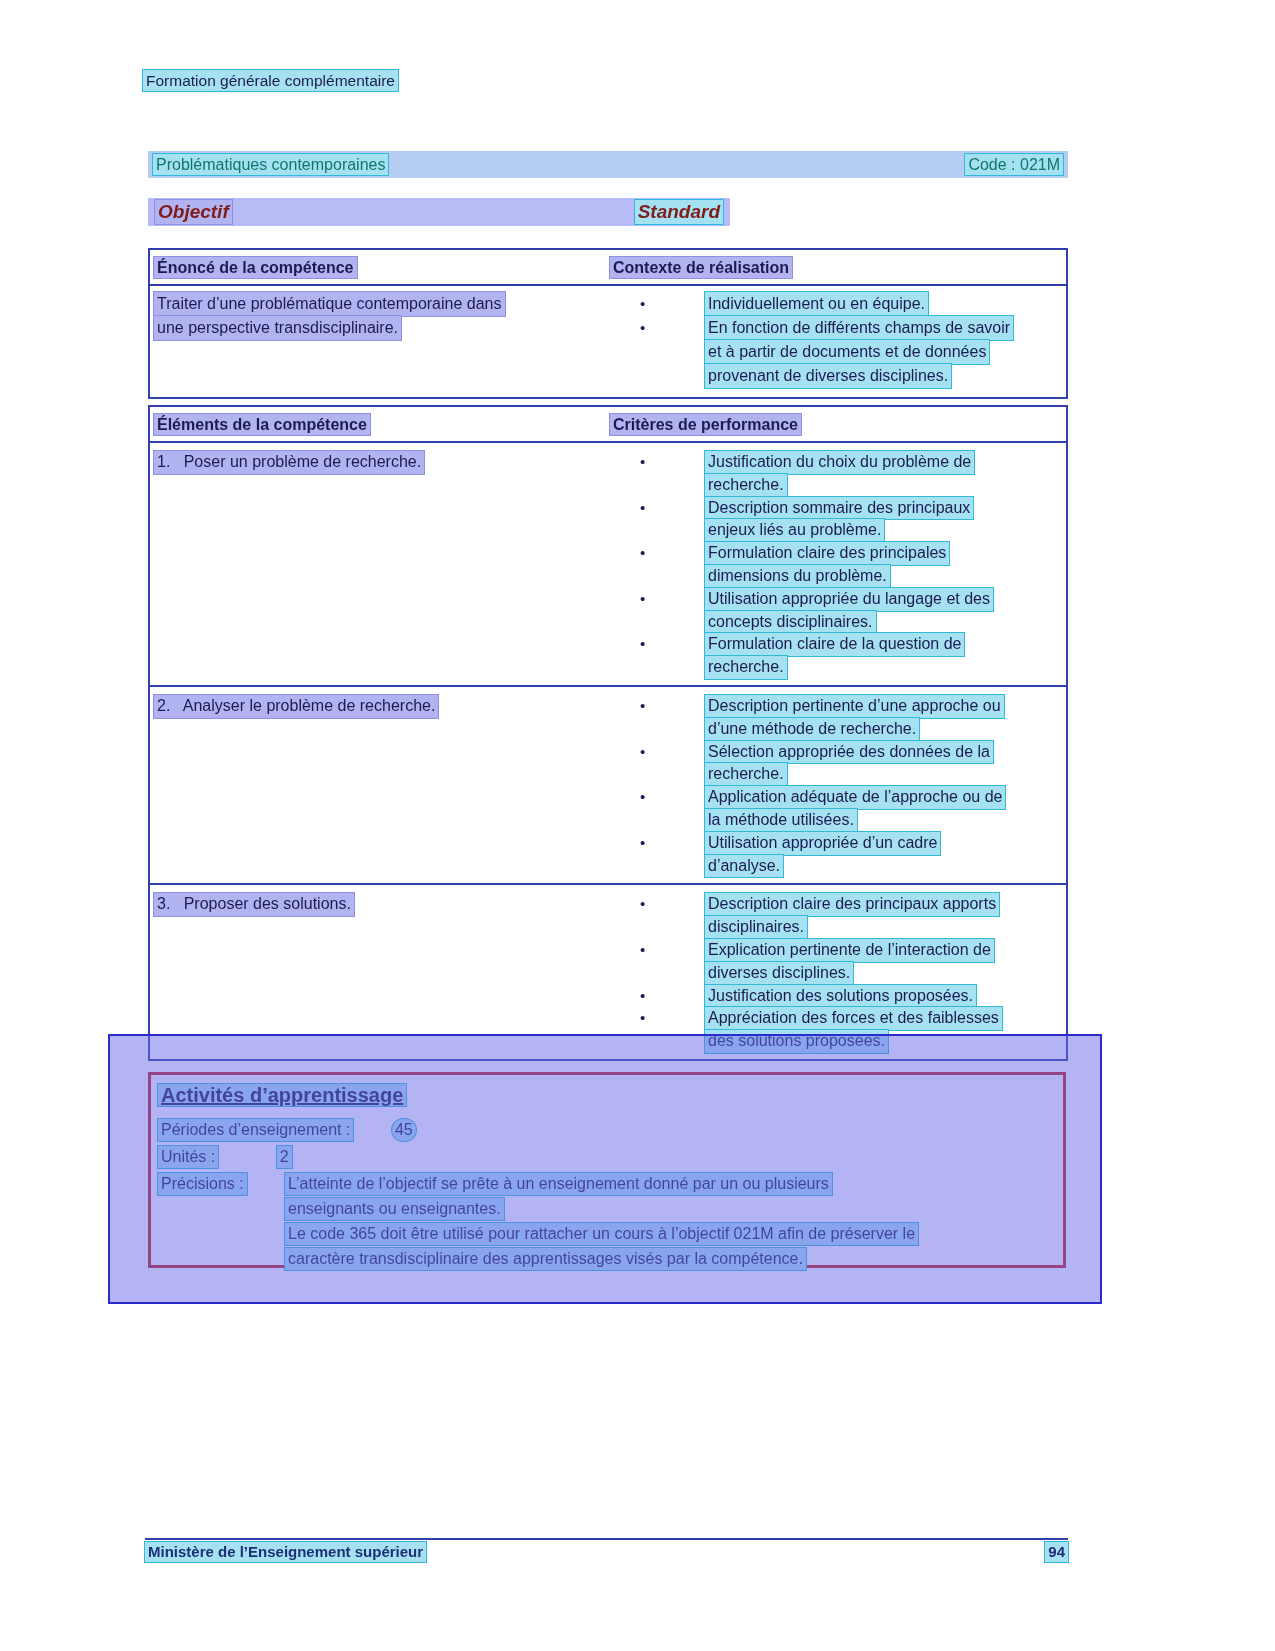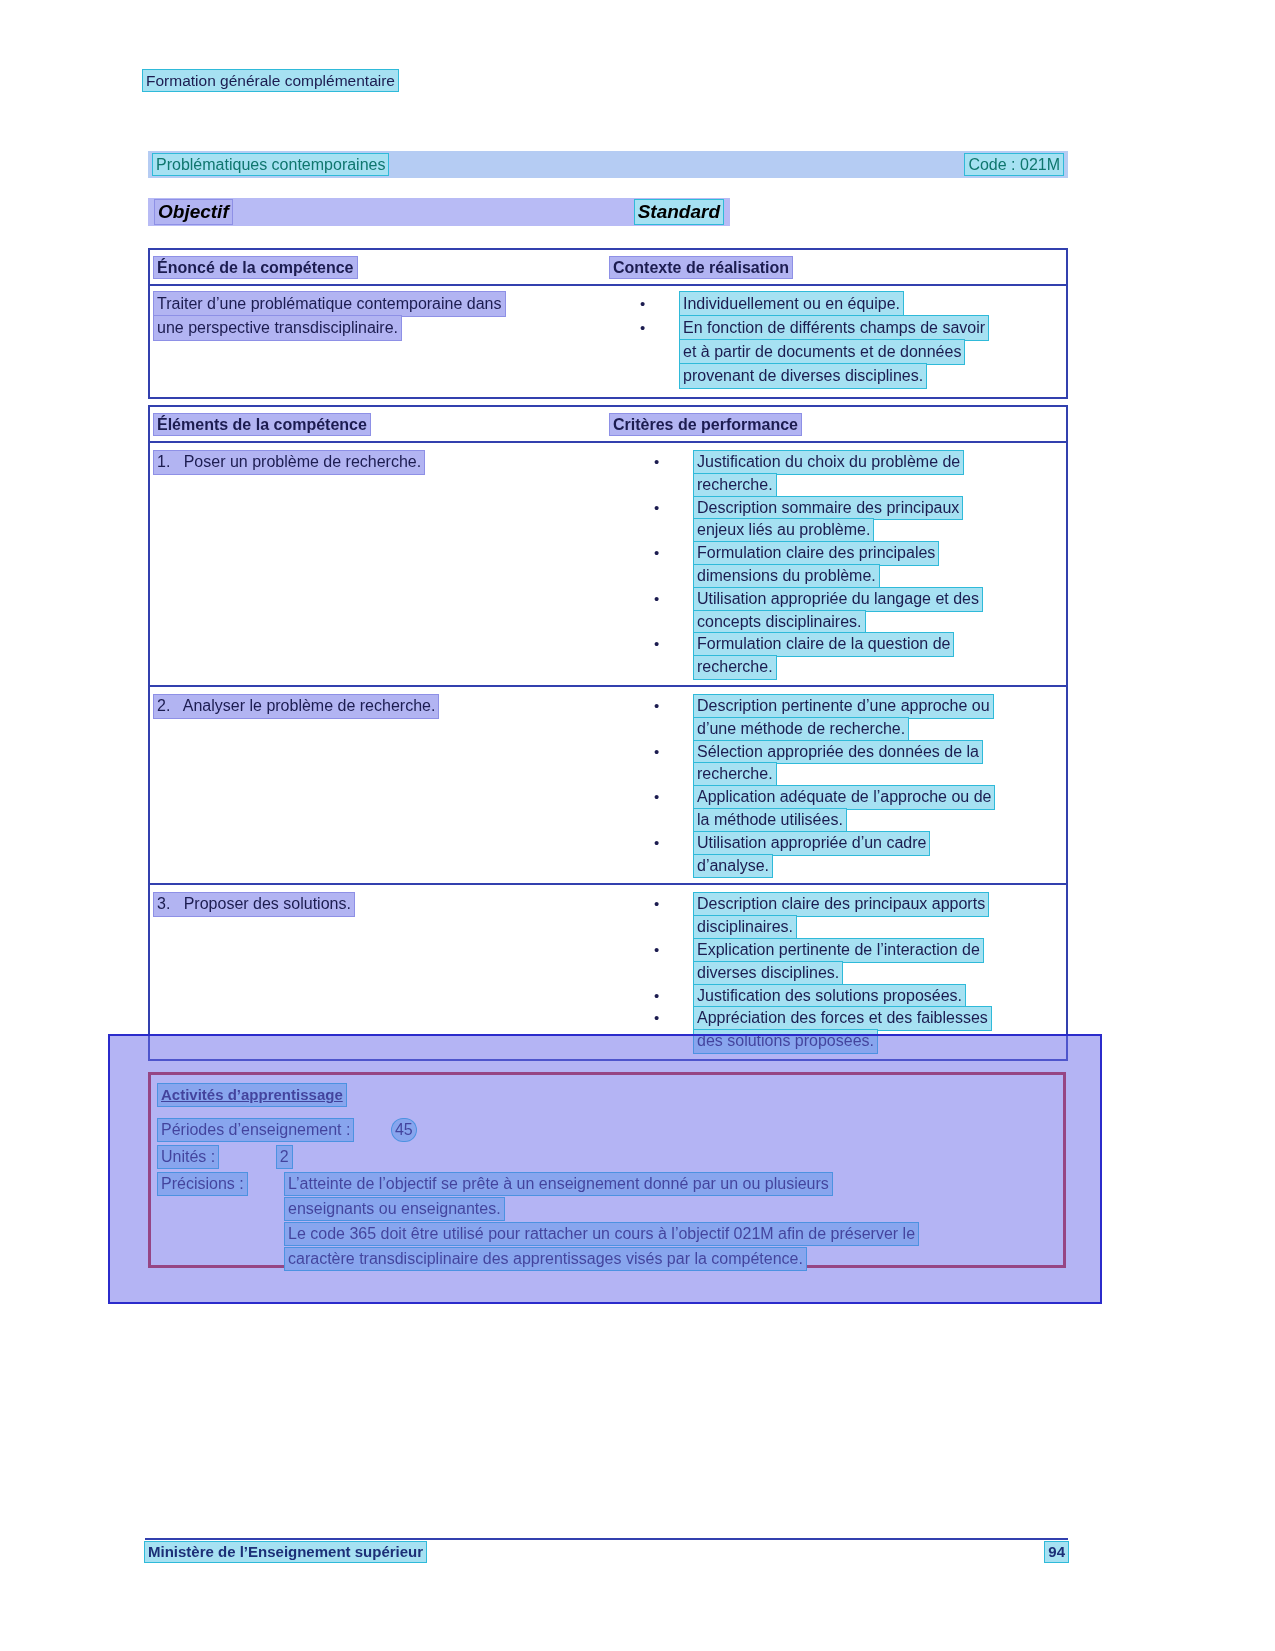--- a/index.html
+++ b/index.html
@@ -12,45 +12,45 @@
   .hl-l{background:#b2b4f2;box-shadow:0 0 0 1px #8e90e6;}
 
   .top-label{position:absolute;left:143px;top:70px;font-size:15.5px;line-height:21px;}
 
   .header-bar{position:absolute;left:148px;top:151px;width:920px;height:27px;background:#b5ccf3;
               display:flex;align-items:center;justify-content:space-between;box-sizing:border-box;
               padding:0 5px;font-size:16px;color:#0f766e;line-height:21px;}
 
   .obj-band{position:absolute;left:148px;top:198px;width:582px;height:28px;background:#b8bbf5;
             display:flex;align-items:center;justify-content:space-between;box-sizing:border-box;padding:0 7px;}
-  .obj-band .hl{font-size:19px;font-weight:bold;font-style:italic;color:#000000;line-height:24px;}
+  .obj-band .hl{font-size:19px;font-weight:bold;font-style:italic;color:#7f1d1d;line-height:24px;}
 
   .dtable{position:absolute;left:148px;width:920px;border:2px solid #3240ae;box-sizing:border-box;
           background:#ffffff;font-size:16px;}
   .t1{top:248px;}
   .t2{top:405px;}
   .thead{display:flex;border-bottom:2px solid #3240ae;padding:7px 0 6px;}
   .th{font-weight:bold;font-size:16px;line-height:21px;}
   .tcol-l{width:460px;padding-left:4px;box-sizing:border-box;}
   .tcol-r{flex:1;}
   .tbody{display:flex;padding:6px 0 9px;}
   .t1 .ln{height:24px;line-height:24px;}
   .t1 .dot{line-height:24px;}
   .t2 .ln{height:22.8px;line-height:22.8px;}
   .t2 .dot{line-height:22.8px;}
-  .t2row{display:flex;padding:8px 0 6px;gap:14px;}
+  .t2row{display:flex;padding:8px 0 6px;}
   .t2row + .t2row{border-top:2px solid #3240ae;}
   .bullet{display:flex;}
   .dot{flex:none;width:40px;margin-left:30px;font-size:15px;color:#1c1c50;}
-  .blines{flex:1;}
+  .blines{flex:1;margin-left:25px;}
 
   .red-box{position:absolute;left:148px;top:1072px;width:918px;height:196px;border:3px solid #c3201f;
            box-sizing:border-box;font-size:16px;}
   .act-title{position:absolute;left:7px;top:9px;}
-  .act-title .hl{font-weight:bold;text-decoration:underline;font-size:15px;line-height:22px;}
+  .act-title .hl{font-weight:bold;text-decoration:underline;font-size:20px;line-height:22px;}
   .act-periodes{position:absolute;left:7px;top:44px;line-height:22px;}
   .act-unites{position:absolute;left:7px;top:71px;line-height:22px;}
   .act-prec-label{position:absolute;left:7px;top:98px;line-height:22px;}
   .act-prec-lines{position:absolute;left:134px;top:98px;}
   .pln{height:25px;line-height:22px;}
   .val-periodes{margin-left:34px;border-radius:11px;}
   .val-unites{margin-left:54px;}
 
   .sel-overlay{position:absolute;left:108px;top:1034px;width:994px;height:270px;
                background:rgba(106,106,233,0.5);border:2px solid #2b2bcb;box-sizing:border-box;

